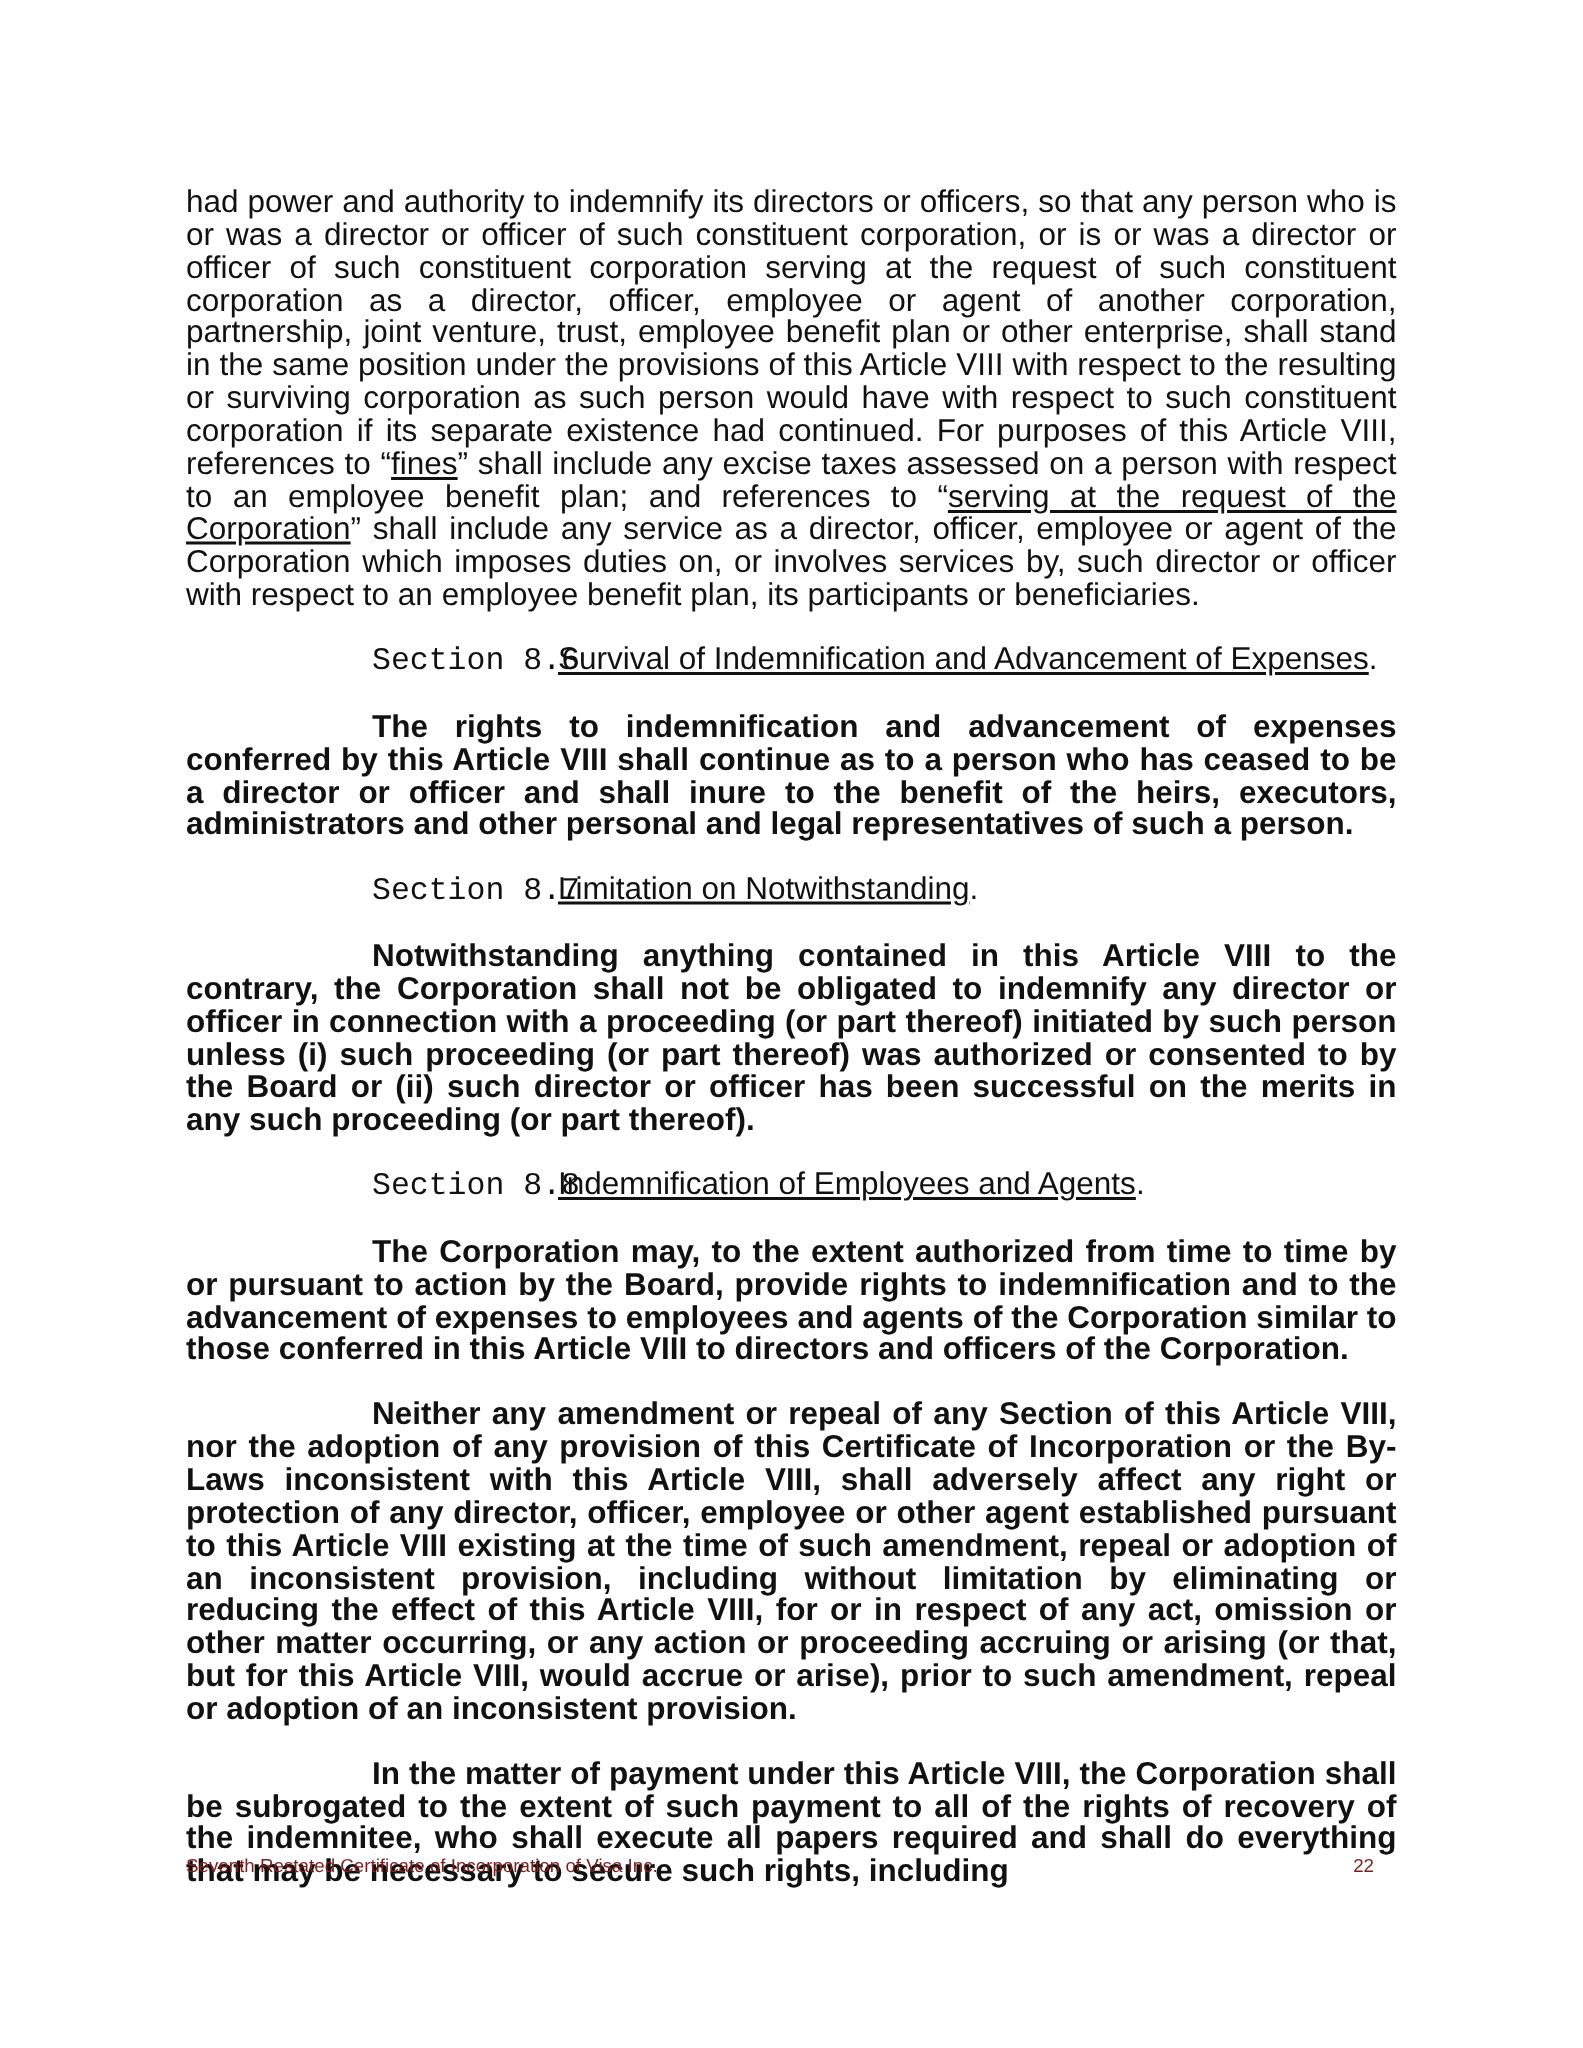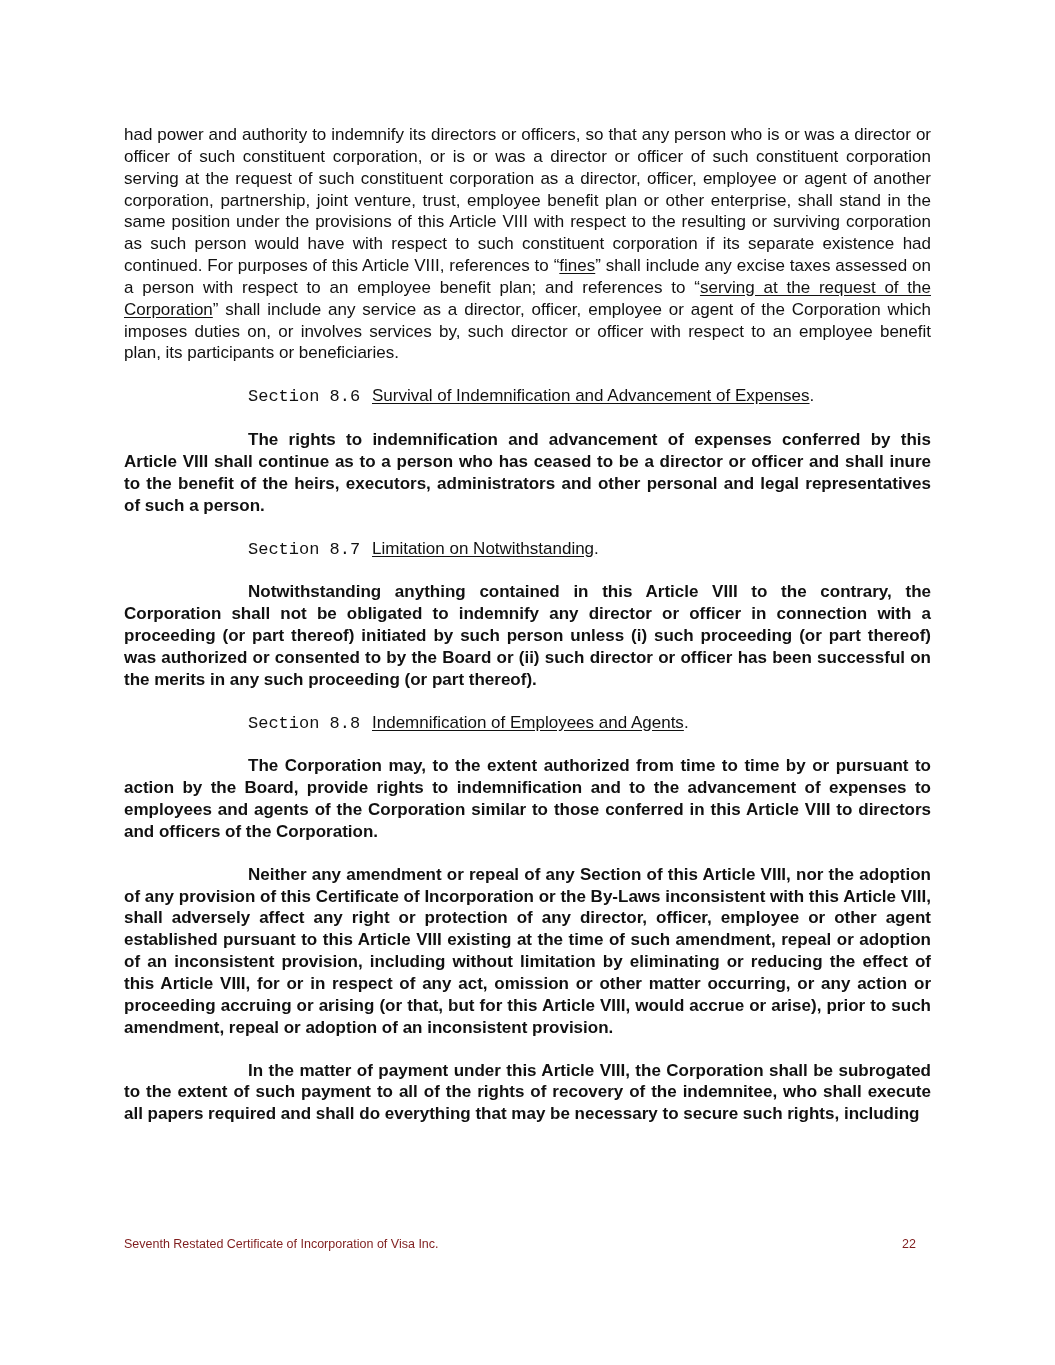--- a/index.html
+++ b/index.html
@@ -1,18 +1,18 @@
 <!DOCTYPE html>
 <html><head>
 <meta charset="utf-8">
 <style>
   html, body { margin:0; padding:0; background:#ffffff; }
   body { width:1055px; height:1365px; position:relative; overflow:hidden;
          font-family:"Liberation Sans", sans-serif; color:#111; }
-  .page { position:absolute; left:124px; top:124px; width:807px; font-size:17px; line-height:21.85px; }
+  .page { position:absolute; left:124px; top:124px; width:807px; font-size:21px; line-height:21.85px; }
   p { margin:0; text-align:justify; }
   .para { margin-bottom:21px; }
   .indent { text-indent:124px;font-weight:bold; }
   .heading { padding-left:124px; margin-bottom:21px; white-space:nowrap; }
   .sec-num { display:inline-block; width:124px;font-family:Liberation Mono, monospace; }
   u { text-decoration:underline; text-underline-offset:2px; }
   .footer { position:absolute; left:124px; top:1212px; width:792px; font-size:12.5px; line-height:16px; color:#7f1d1d;margin-top:24px; }
   .footer .pg { position:absolute; right:0; top:0; }
 </style>
 </head>

